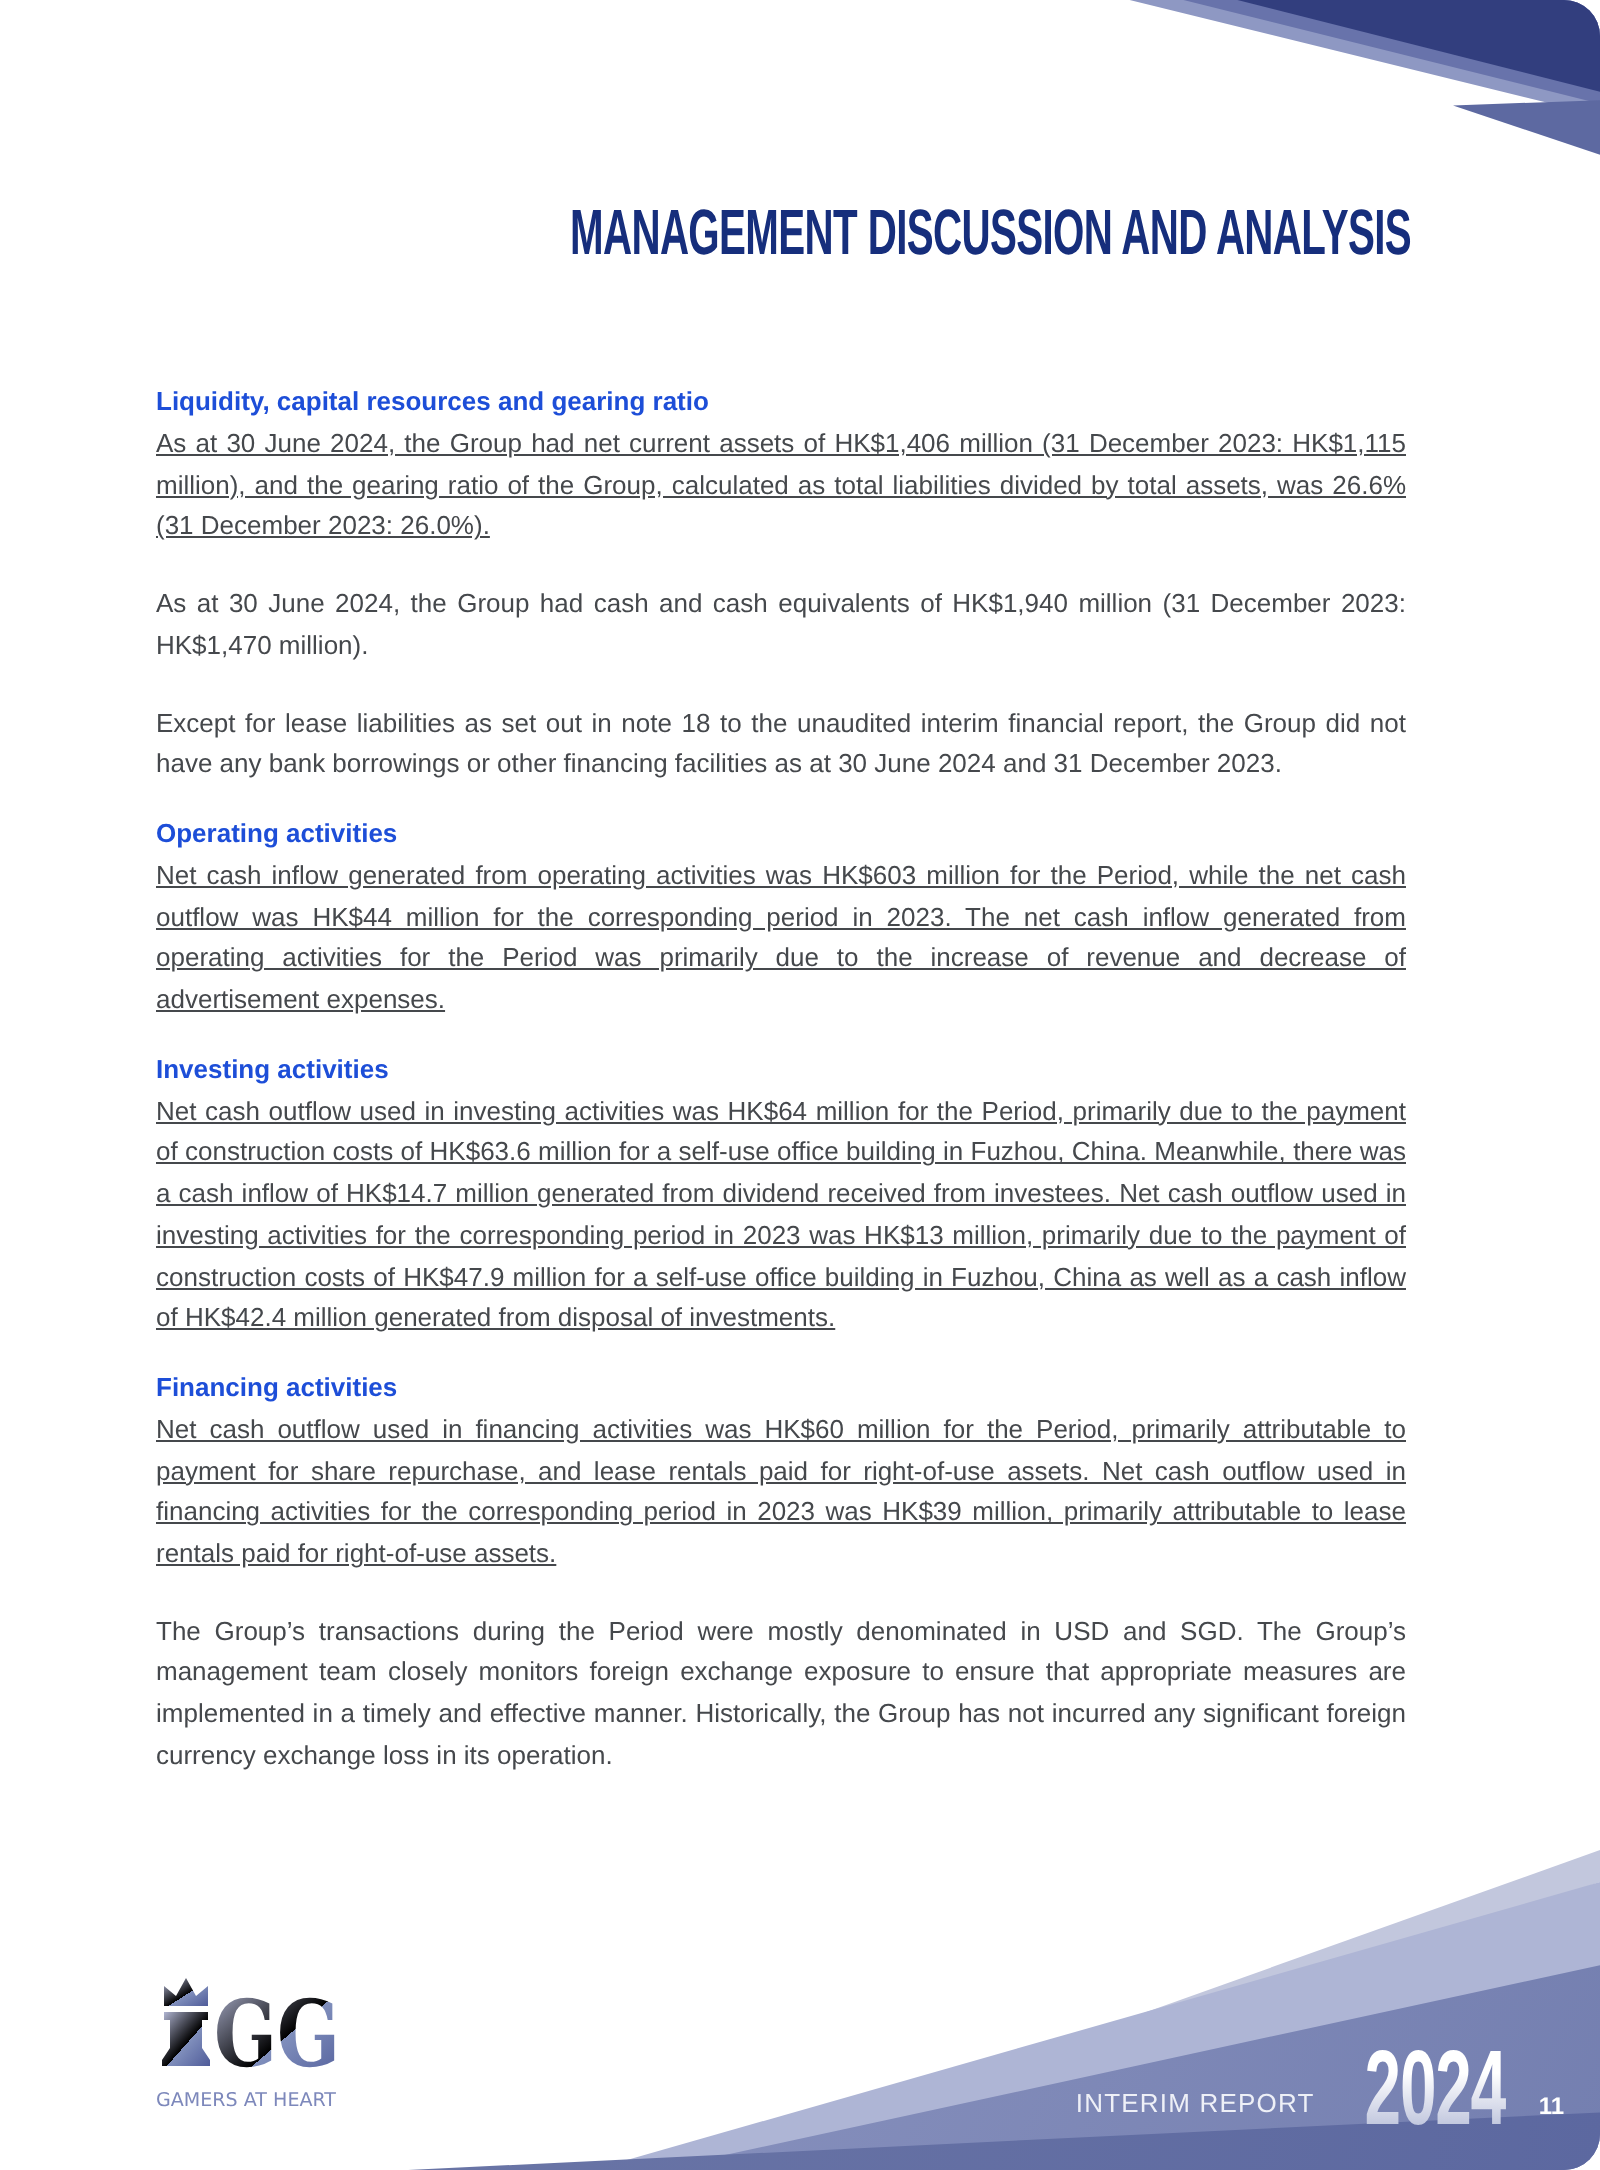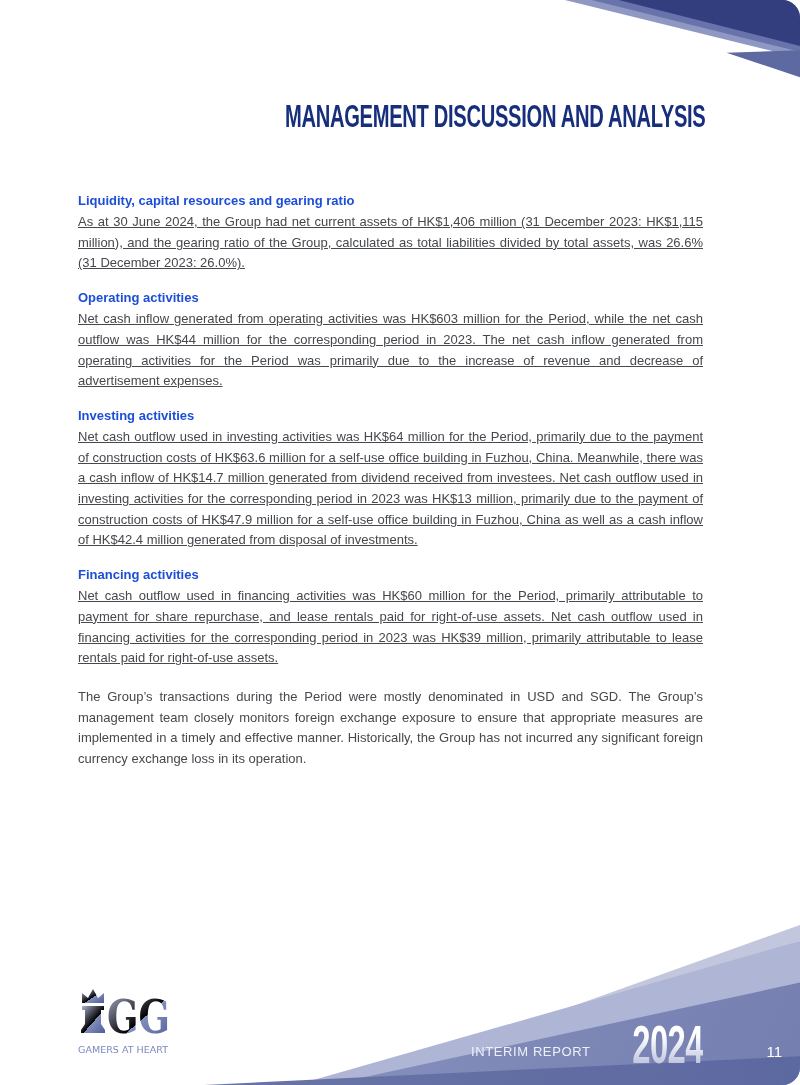--- a/index.html
+++ b/index.html
@@ -55,32 +55,32 @@
   .fd-dark   { clip-path: polygon(100% 82%, 100% 100%, 25.5% 100%);
                background: linear-gradient(100deg, #6f7aa8, #5c68a0); }
 
   
   .footer-text {
     position: absolute; right: 18px; bottom: 22px;
     display: flex; align-items: flex-end;
   }
   .ir-label {
     font-size: 13px; color: #eef0f7; letter-spacing: 0.6px;
-    padding-bottom: 4px; margin-right: 28px; white-space: nowrap;
+    padding-bottom: 4px; margin-right: 12px; white-space: nowrap;
   }
   .year-box { position: relative; width: 84px; height: 41px; margin-right: 16px; }
   .report-year {
     position: absolute; right: 0; bottom: -8px;
     font-size: 53px; font-weight: bold; line-height: 1;
     letter-spacing: -1px; white-space: nowrap;
     transform: scaleX(0.62); transform-origin: 100% 100%;
     background: linear-gradient(180deg, #ffffff 35%, #b4bbd7 95%);
     -webkit-background-clip: text; background-clip: text; color: transparent;
   }
-  .page-num { font-size: 15px; font-weight: normal; color: #ffffff; padding-bottom: 3px; margin-left: 48px; }
+  .page-num { font-size: 12px; font-weight: bold; color: #ffffff; padding-bottom: 3px; }
 
   
   .logo { position: absolute; left: 78px; top: 987px; width: 92px; height: 70px; }
 </style>
 </head>
 <body>
 
 <div class="page">
 
   <div class="top-deco">
@@ -90,20 +90,22 @@
     <div class="layer td-wedge"></div>
   </div>
 
   <div class="page-title">MANAGEMENT DISCUSSION AND ANALYSIS</div>
 
   <div class="content">
 
     <div class="section">
       <h3>Liquidity, capital resources and gearing ratio</h3>
       <p>As at 30 June 2024, the Group had net current assets of HK$1,406 million (31 December 2023: HK$1,115 million), and the gearing ratio of the Group, calculated as total liabilities divided by total assets, was 26.6% (31 December 2023: 26.0%).</p>
+      <p>As at 30 June 2024, the Group had cash and cash equivalents of HK$1,940 million (31 December 2023: HK$1,470 million).</p>
+      <p>Except for lease liabilities as set out in note 18 to the unaudited interim financial report, the Group did not have any bank borrowings or other financing facilities as at 30 June 2024 and 31 December 2023.</p>
     </div>
 
     <div class="section">
       <h3>Operating activities</h3>
       <p>Net cash inflow generated from operating activities was HK$603 million for the Period, while the net cash outflow was HK$44 million for the corresponding period in 2023. The net cash inflow generated from operating activities for the Period was primarily due to the increase of revenue and decrease of advertisement expenses.</p>
     </div>
 
     <div class="section">
       <h3>Investing activities</h3>
       <p>Net cash outflow used in investing activities was HK$64 million for the Period, primarily due to the payment of construction costs of HK$63.6 million for a self-use office building in Fuzhou, China. Meanwhile, there was a cash inflow of HK$14.7 million generated from dividend received from investees. Net cash outflow used in investing activities for the corresponding period in 2023 was HK$13 million, primarily due to the payment of construction costs of HK$47.9 million for a self-use office building in Fuzhou, China as well as a cash inflow of HK$42.4 million generated from disposal of investments.</p>

